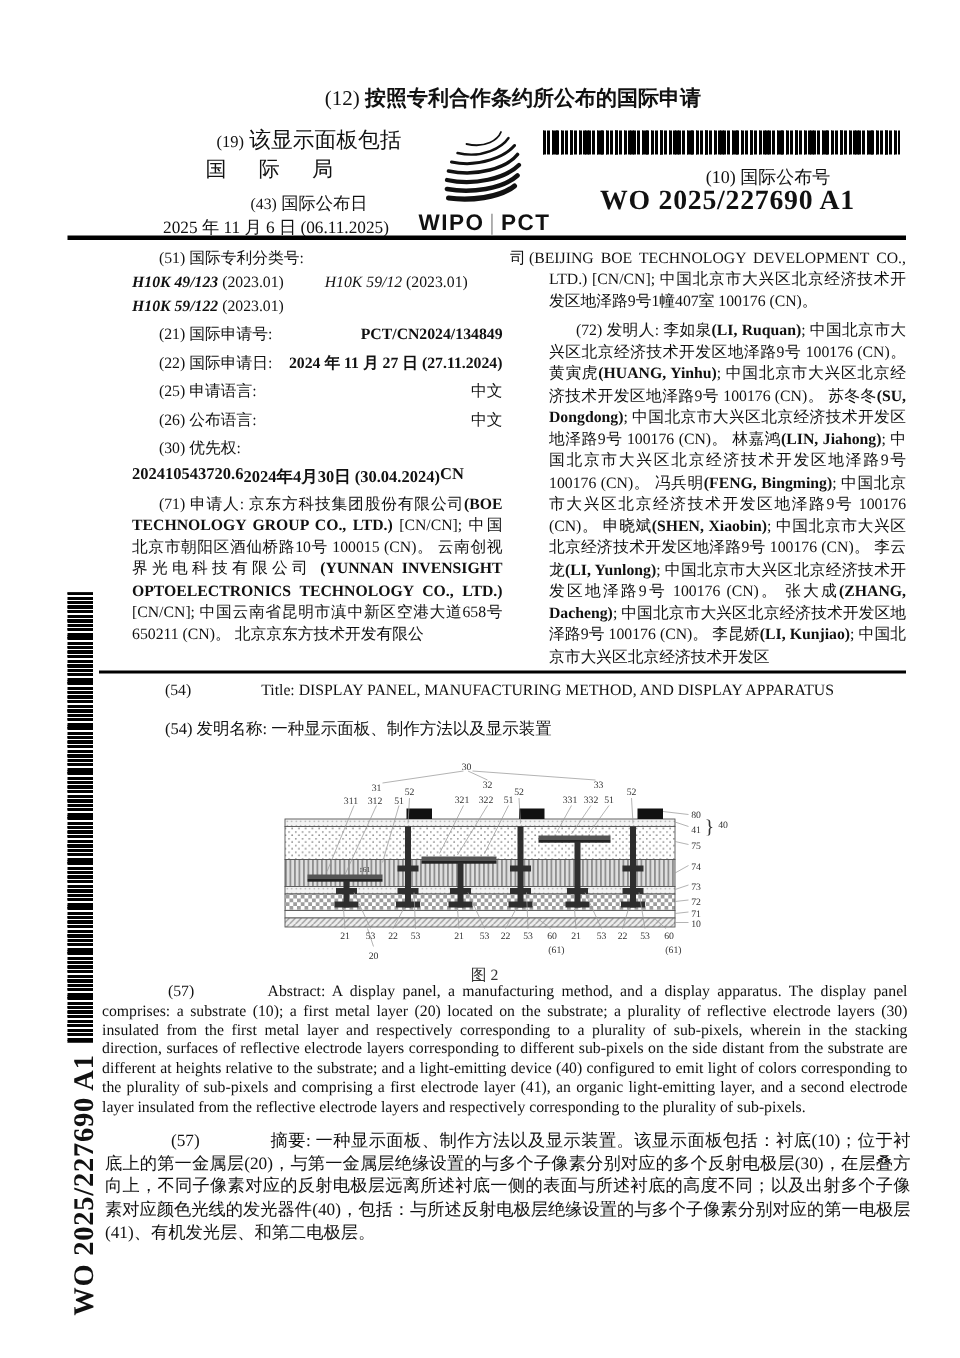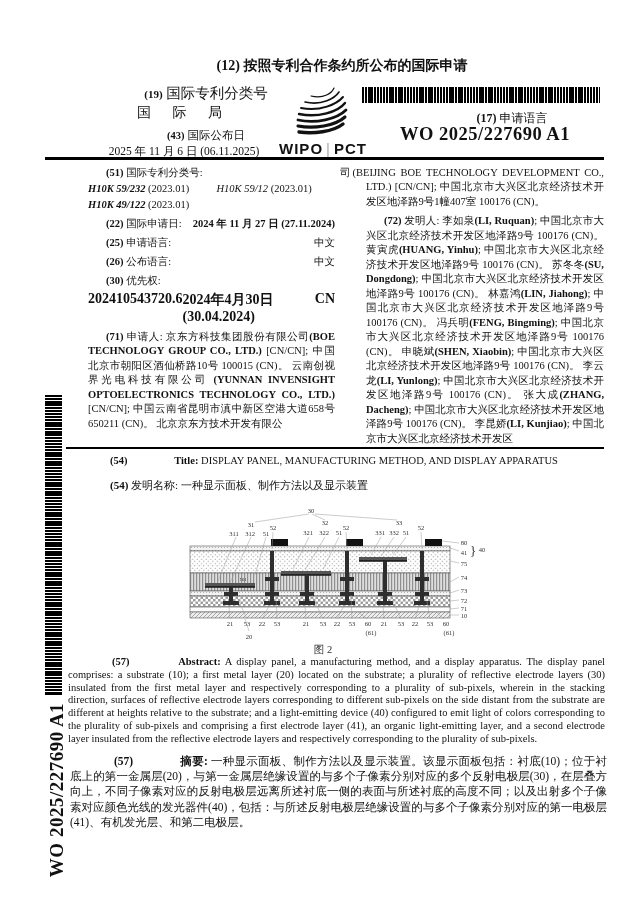--- a/index.html
+++ b/index.html
@@ -1,20 +1,20 @@
 <!DOCTYPE html>
 <html><head>
 <meta charset="utf-8">
 <style>
   html,body{margin:0;padding:0;background:#fff;}
   .page{position:relative;width:640px;height:905px;background:#fff;overflow:hidden;
         font-family:"Liberation Serif","DejaVu Serif",serif;color:#111;}
   .abs{position:absolute;}
   .b{font-weight:bold;}
-  .tag{font-weight:bold;padding-left:44px;}
+  .tag{font-weight:normal;padding-left:44px;}
   
   .h12{top:57px;left:0;width:640px;text-align:center;font-size:14px;font-weight:bold;}
   .org-block{top:84px;left:78px;width:212px;text-align:center;}
   .org-name{font-size:14.5px;}
   .org-name .tag{font-size:11px;}
   .org-bureau{font-size:14px;letter-spacing:9px;margin-top:1px;}
   .pubdate-label{font-size:11.5px;margin-top:6px;}
   .pubdate-label .tag{font-size:10.5px;}
   .pubdate-value{font-size:11.5px;font-weight:normal;margin-top:1px;}
   .wipo-logo{top:86px;left:291px;}
@@ -31,22 +31,22 @@
   .pubnum-value{top:124px;left:370px;width:230px;text-align:center;font-size:18.5px;font-weight:bold;letter-spacing:.5px;}
   .rule-header{top:157px;left:45px;width:559px;height:2.5px;background:#000;}
   
   .colL{top:166px;left:62px;width:273px;}
   .colR{top:166px;left:340px;width:264px;}
   .row{display:flex;justify-content:space-between;margin-bottom:5.5px;font-size:10.5px;line-height:1.3;}
   .ipc-codes{padding-left:26px;font-size:10.5px;line-height:1.35;margin-bottom:5px;}
   .ipc-codes .code{font-style:italic;font-weight:bold;}
   .ipc-codes .code.plain{font-weight:normal;}
   .ipc-gap{display:inline-block;width:22px;}
-  .prio-line{display:flex;justify-content:space-between;padding-left:26px;font-weight:bold;
-             font-size:14px;margin-bottom:5px;}
+  .prio-line{display:flex;padding-left:26px;font-weight:bold;
+             font-size:11px;margin-bottom:5px;}
   .para{font-size:10.5px;line-height:1.38;text-align:justify;padding-left:26px;text-indent:-26px;margin-bottom:5px;}
   .para.noindent{padding-left:26px;text-indent:0;}
   .barcode-left{top:395px;left:45px;width:17px;height:300px;
     background:
       repeating-linear-gradient(180deg,#000 0 2px,rgba(0,0,0,0) 2px 3px),
       repeating-linear-gradient(180deg,#000 0 1px,rgba(0,0,0,0) 1px 6px),
       repeating-linear-gradient(180deg,rgba(0,0,0,0) 0 8px,#000 8px 10px);
     background-color:#fff;}
   
   .rule-title{top:447px;left:66px;width:538px;height:1.6px;background:#000;}
@@ -69,21 +69,21 @@
 <div class="page">
 
   <div class="abs h12">
     <span class="tag">(12)</span>
     <span>按照专利合作条约所公布的国际申请</span>
   </div>
 
   <div class="abs org-block">
     <div class="org-name">
       <span class="tag">(19)</span>
-      <span>国际专利分类号</span>
+      <span>该显示面板包括</span>
     </div>
     <div class="org-bureau">国 际 局</div>
     <div class="pubdate-label">
       <span class="tag">(43)</span>
       <span>国际公布日</span>
     </div>
     <div class="pubdate-value">2025 年 11 月 6 日 (06.11.2025)</div>
   </div>
 
   <div class="abs wipo-logo">
@@ -98,44 +98,48 @@
         <path d="M20,10 C33,13 41,7 43,2" stroke-width="1.2"></path>
       </g>
     </svg>
   </div>
   <div class="abs wipo-text">
     <span>WIPO</span><span class="sep">|</span><span>PCT</span>
   </div>
 
   <div class="abs barcode-top"></div>
   <div class="abs pubnum-label">
-    <span class="tag">(17)</span>
-    <span>申请语言</span>
+    <span class="tag">(10)</span>
+    <span>国际公布号</span>
   </div>
   <div class="abs pubnum-value">WO 2025/227690 A1</div>
 
   <div class="abs rule-header"></div>
 
   <div class="abs colL">
     <div class="para noindent" style="margin-bottom:2px;">
       <span style="margin-left:-26px;" class="tag">(51)</span>
       <span>国际专利分类号:</span>
     </div>
     <div class="ipc-codes">
-      <span class="code">H10K 59/232</span>
+      <span class="code">H10K 49/123</span>
       <span>(2023.01)</span>
       <span class="ipc-gap"></span>
       <span class="code plain">H10K 59/12</span>
       <span>(2023.01)</span>
     </div>
     <div class="ipc-codes" style="margin-top:-4px;">
-      <span class="code">H10K 49/122</span>
+      <span class="code">H10K 59/122</span>
       <span>(2023.01)</span>
     </div>
 
+    <div class="row">
+      <span><span class="tag">(21)</span> <span>国际申请号:</span></span>
+      <span class="b">PCT/CN2024/134849</span>
+    </div>
     <div class="row">
       <span><span class="tag">(22)</span> <span>国际申请日:</span></span>
       <span class="b">2024 年 11 月 27 日 (27.11.2024)</span>
     </div>
     <div class="row">
       <span><span class="tag">(25)</span> <span>申请语言:</span></span>
       <span>中文</span>
     </div>
     <div class="row">
       <span><span class="tag">(26)</span> <span>公布语言:</span></span>

